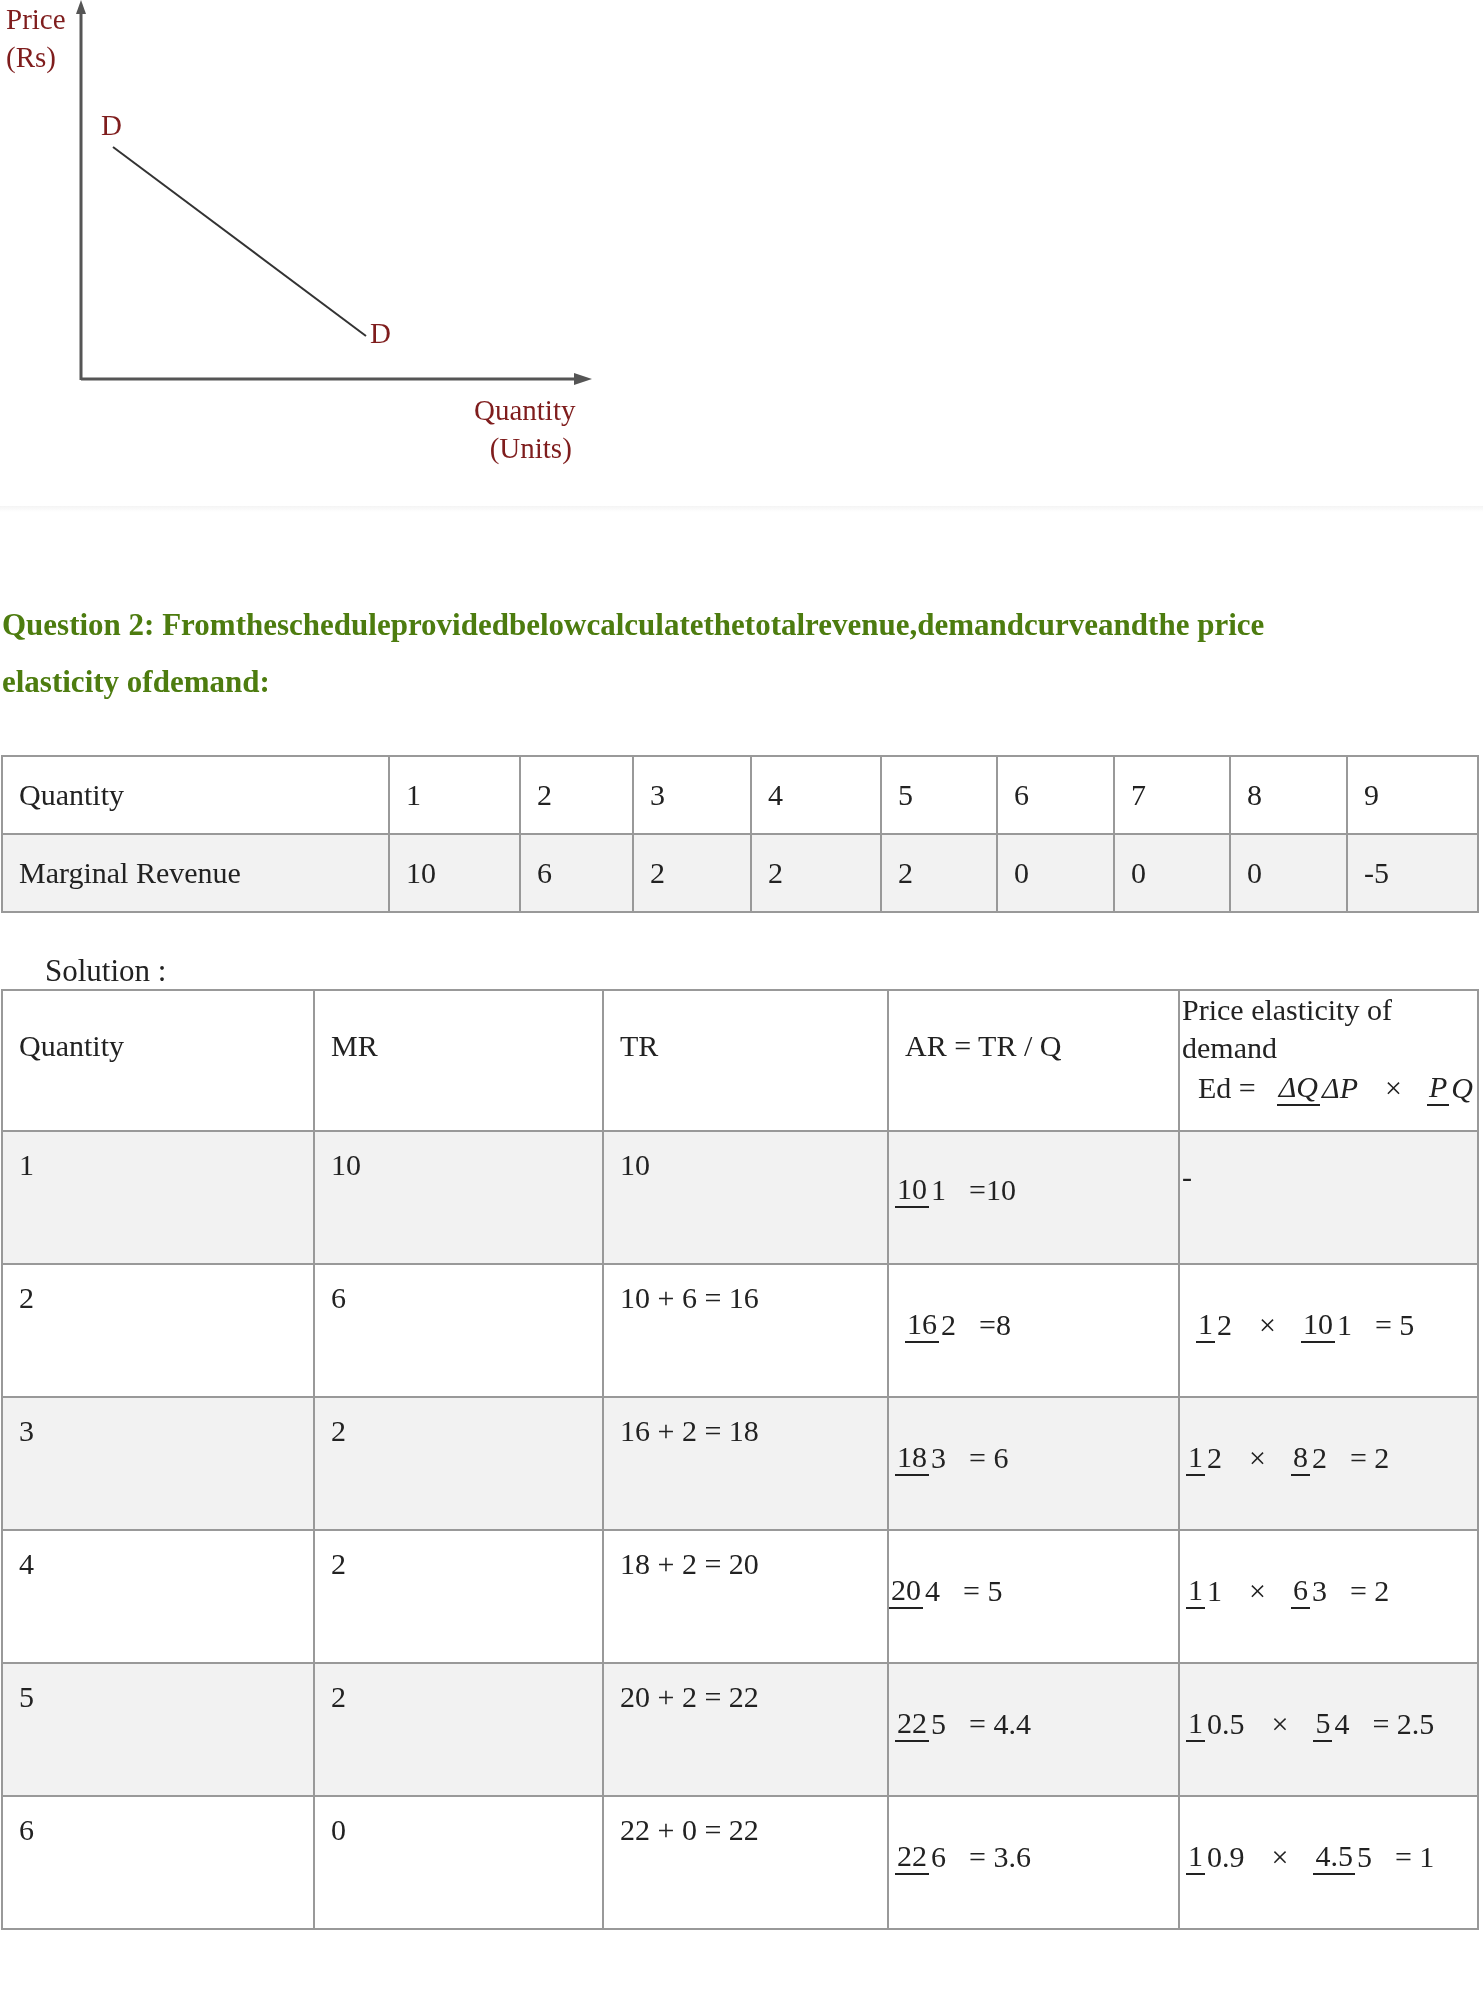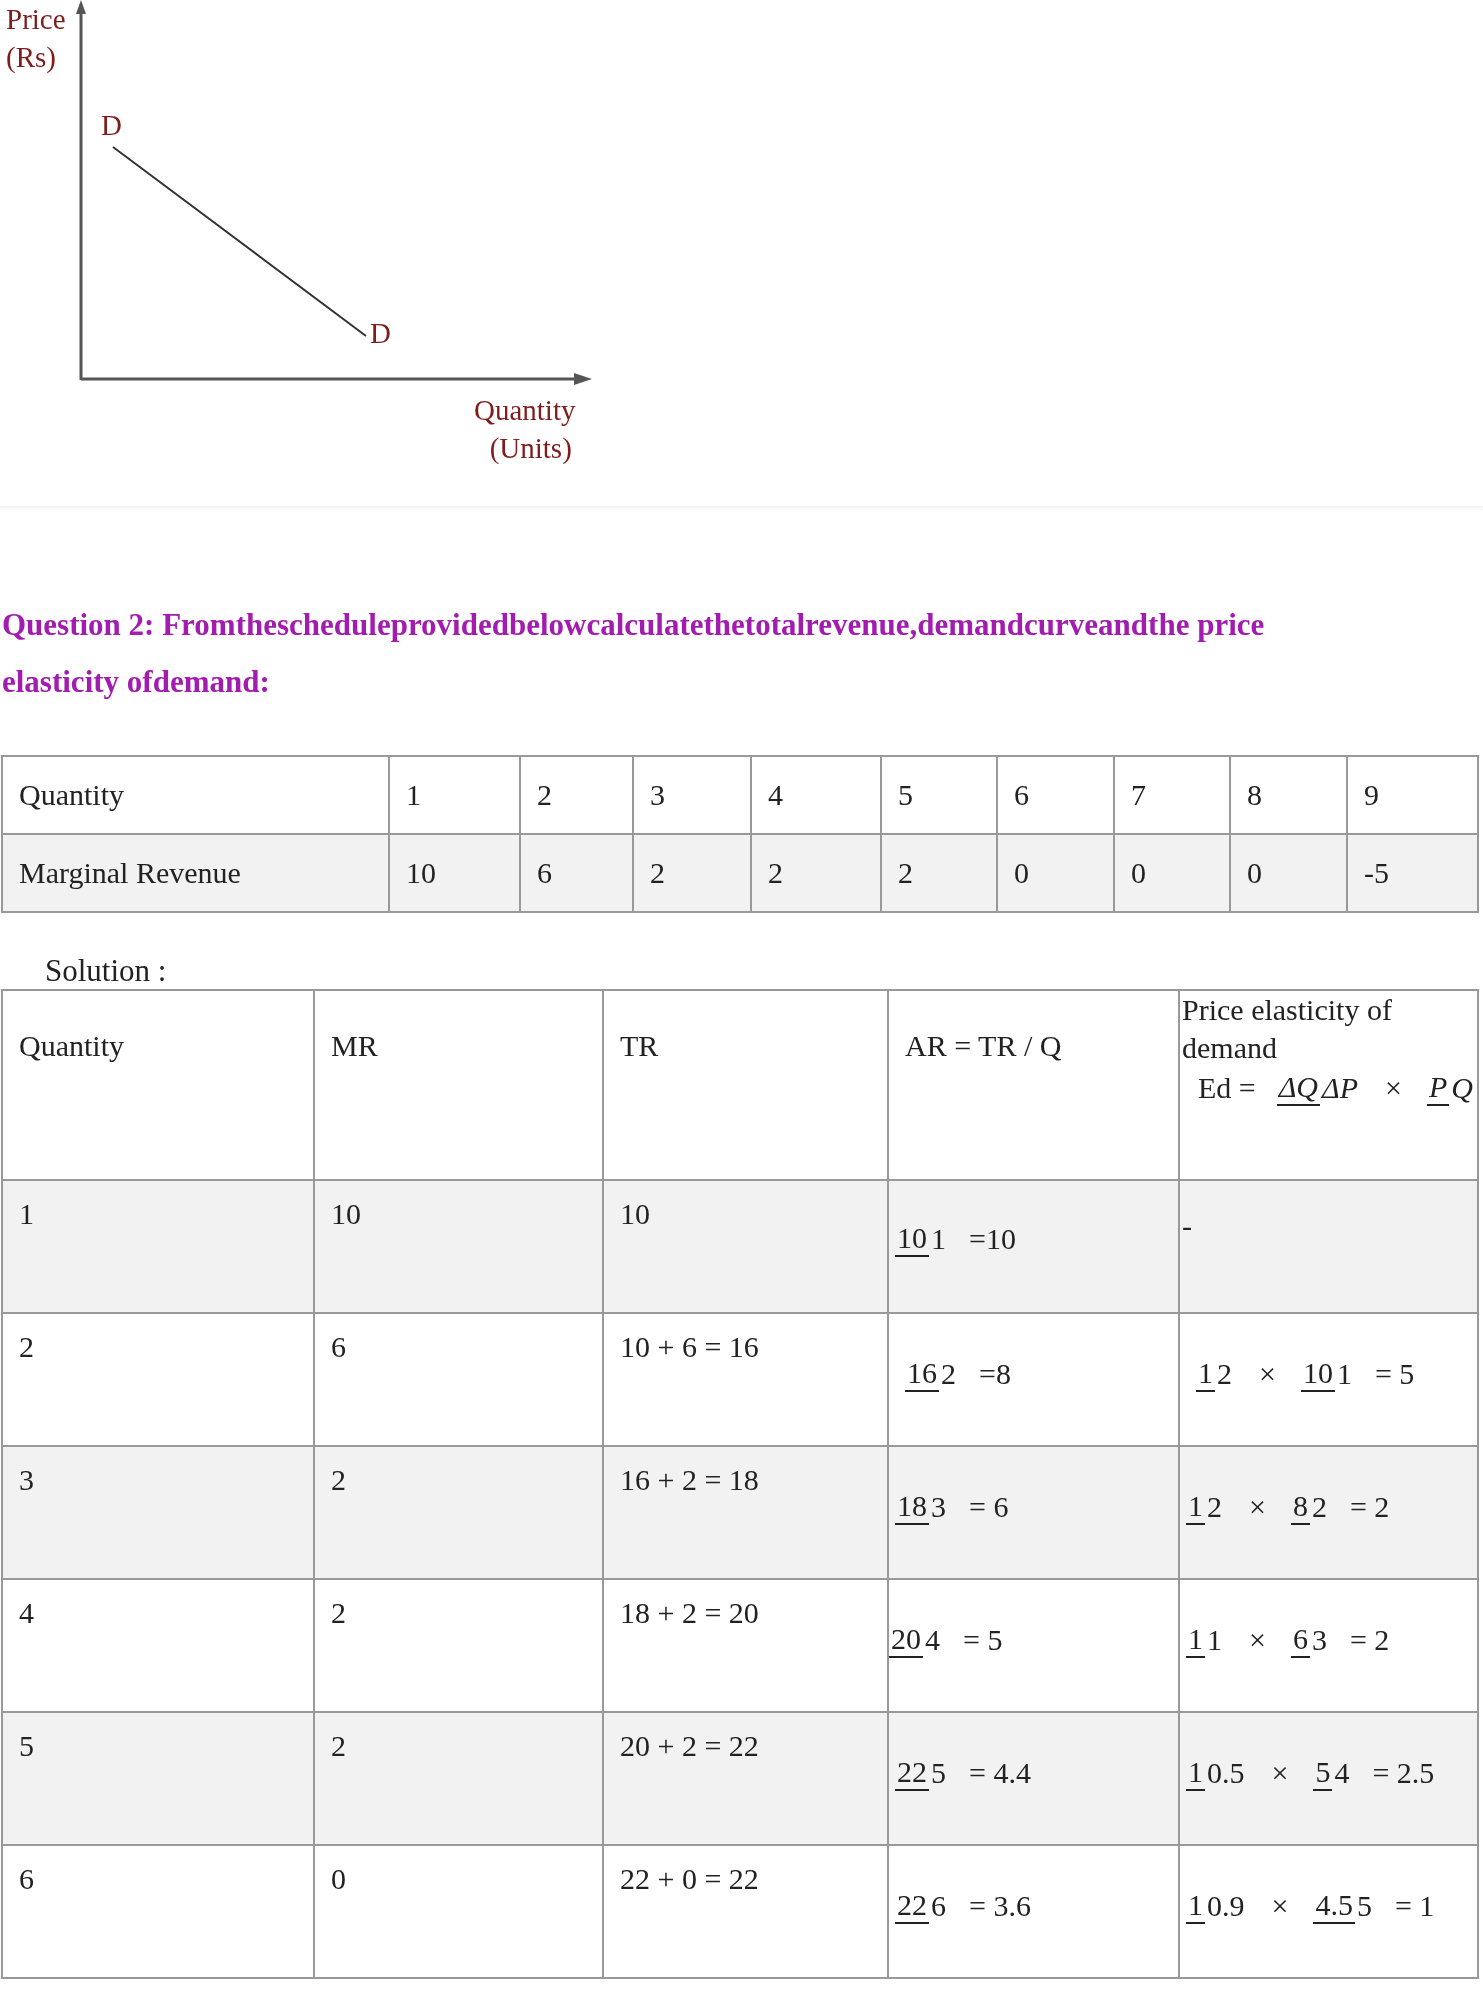--- a/index.html
+++ b/index.html
@@ -1,30 +1,30 @@
 <!DOCTYPE html>
 <html><head>
 <meta charset="utf-8">
 <style>
   html,body{margin:0;padding:0;background:#fff;}
   body{width:1483px;height:2010px;position:relative;overflow:hidden;font-family:"Liberation Serif","DejaVu Serif",serif;color:#222;}
   .graph{position:absolute;left:0;top:0;width:620px;height:480px;}
   .graph svg{position:absolute;left:0;top:0;}
   .glabel{position:absolute;font-size:29px;color:#7f1d1d;line-height:38px;}
   .sep{position:absolute;left:0;top:506px;width:1483px;height:6px;background:linear-gradient(#f4f4f4,#fff);}
-  .question{position:absolute;left:2px;top:596px;width:1470px;font-weight:bold;font-size:31px;line-height:57px;color:#a21caf;}
+  .question{position:absolute;left:2px;top:596px;width:1470px;font-weight:bold;font-size:31px;line-height:57px;color:#4d7c0f;}
   table{border-collapse:collapse;position:absolute;left:1px;}
   td{border:2.5px solid #999;vertical-align:top;font-size:30px;padding:0;}
   .t1{top:755px;width:1478px;}
   .t1 td{height:76px;vertical-align:middle;padding-left:16px;}
   .t1 tr.shade td{background:#f2f2f2;}
   .sol-label{position:absolute;left:1px;top:953px;font-weight:normal;font-size:31px;padding-left:44px;}
   .t2{top:989px;width:1478px;}
   .t2 td{height:133px;padding:16px 0 0 16px;box-sizing:border-box;}
-  .t2 tr.head td{height:190px;padding-top:38px;border-radius:16px;}
+  .t2 tr.head td{height:141px;padding-top:38px;border-radius:16px;}
   .t2 tr.shade td{background:#f2f2f2;}
   .t2 tr.head td.pe{padding:0 0 0 2px;line-height:38px;}
   .frac{display:inline-flex;flex-direction:row;align-items:center;vertical-align:middle;line-height:34px;}
   .frac .num{padding:0 2px;border-bottom:2.5px solid #222;}
   .frac .den{padding:0 2px;}
   .math{display:inline-flex;align-items:center;margin-top:26px;font-size:30px;gap:21px;}
   .op{margin:0 4px;}
   .ital{font-style:italic;}
 </style>
 </head>

